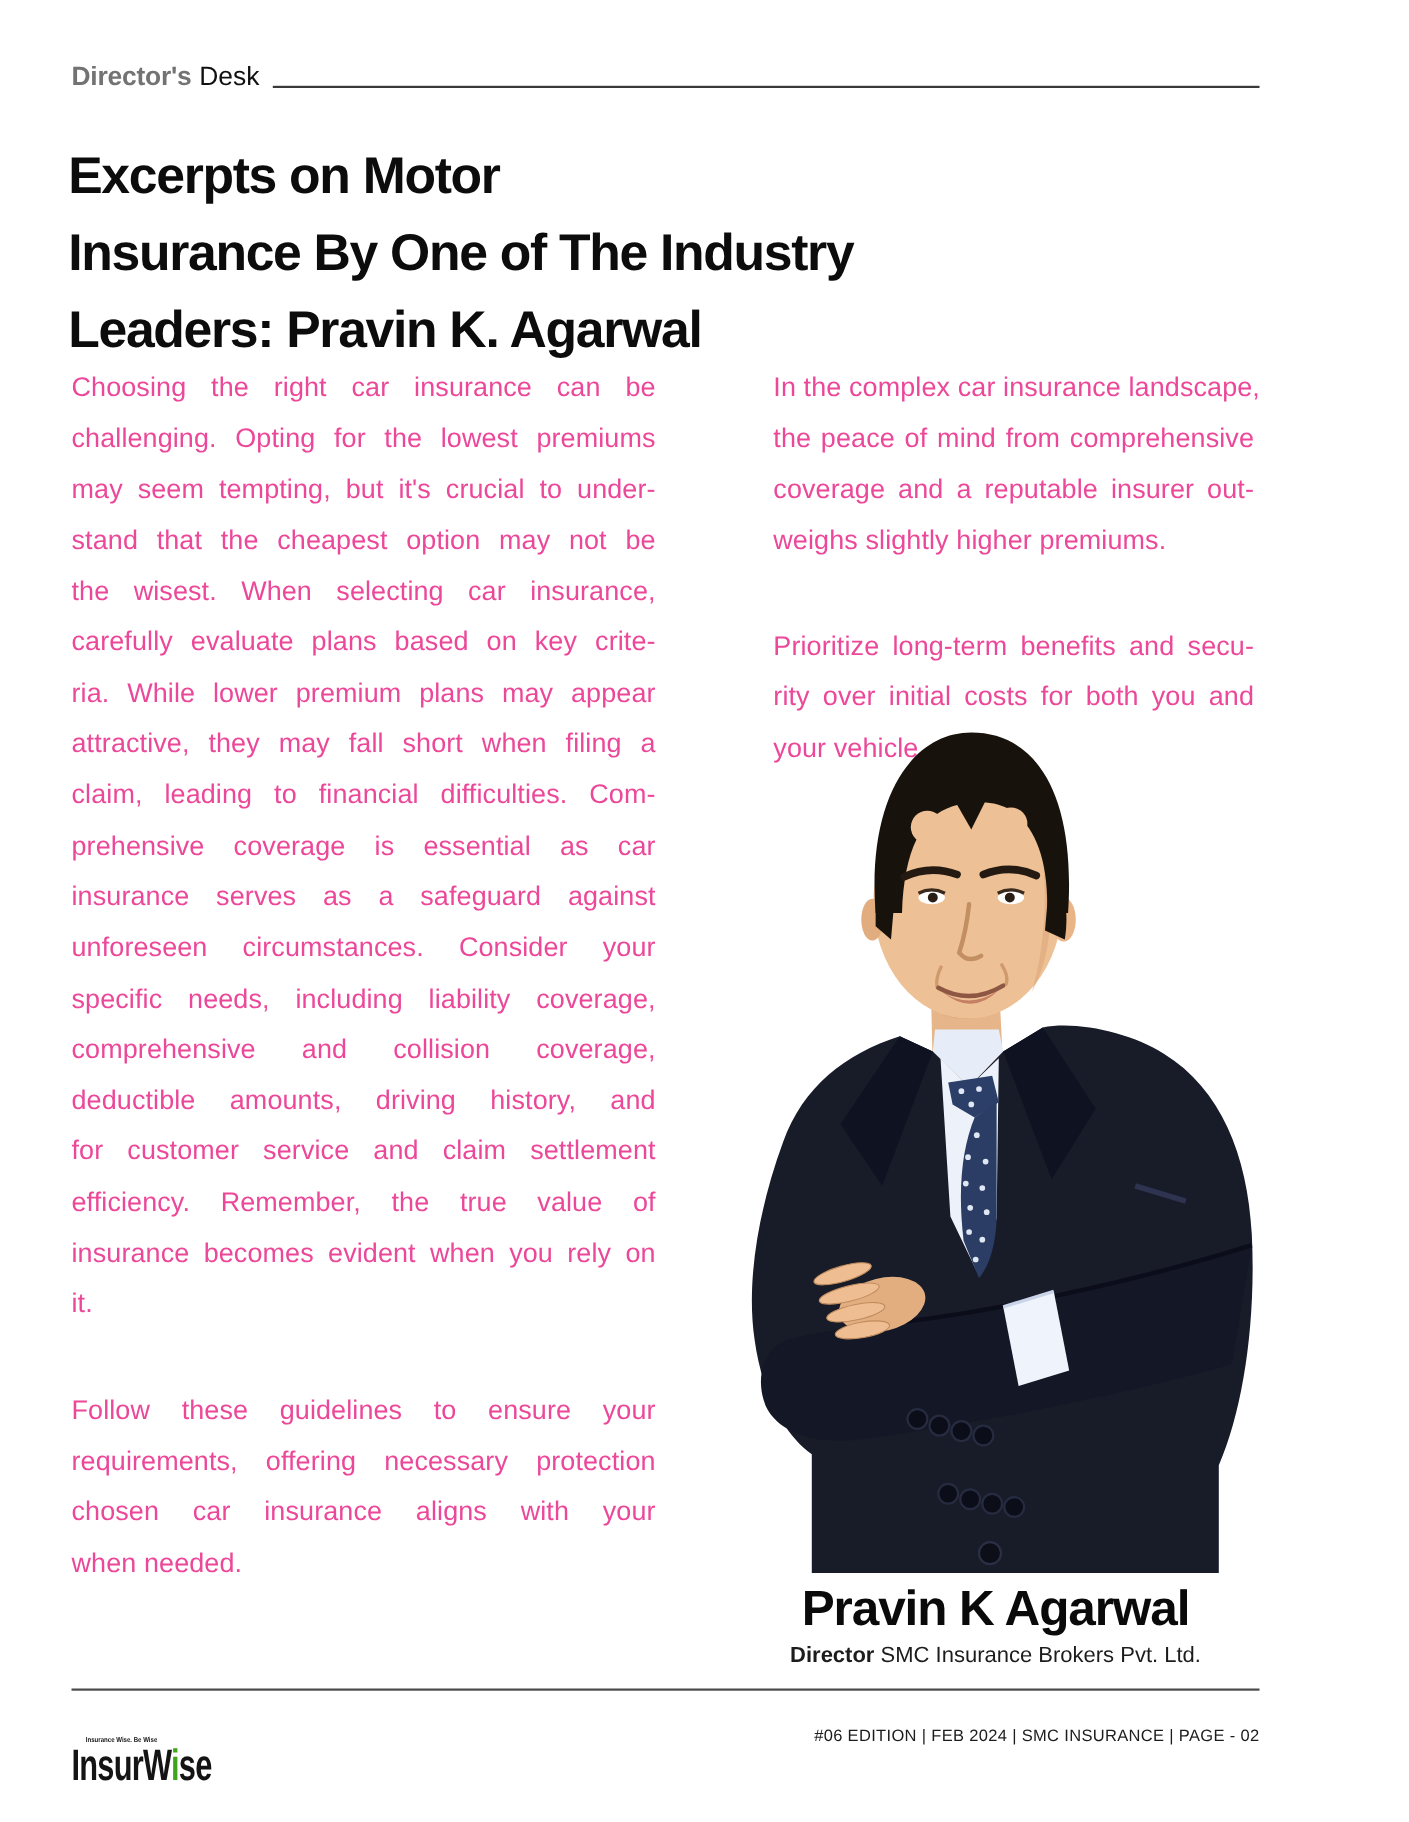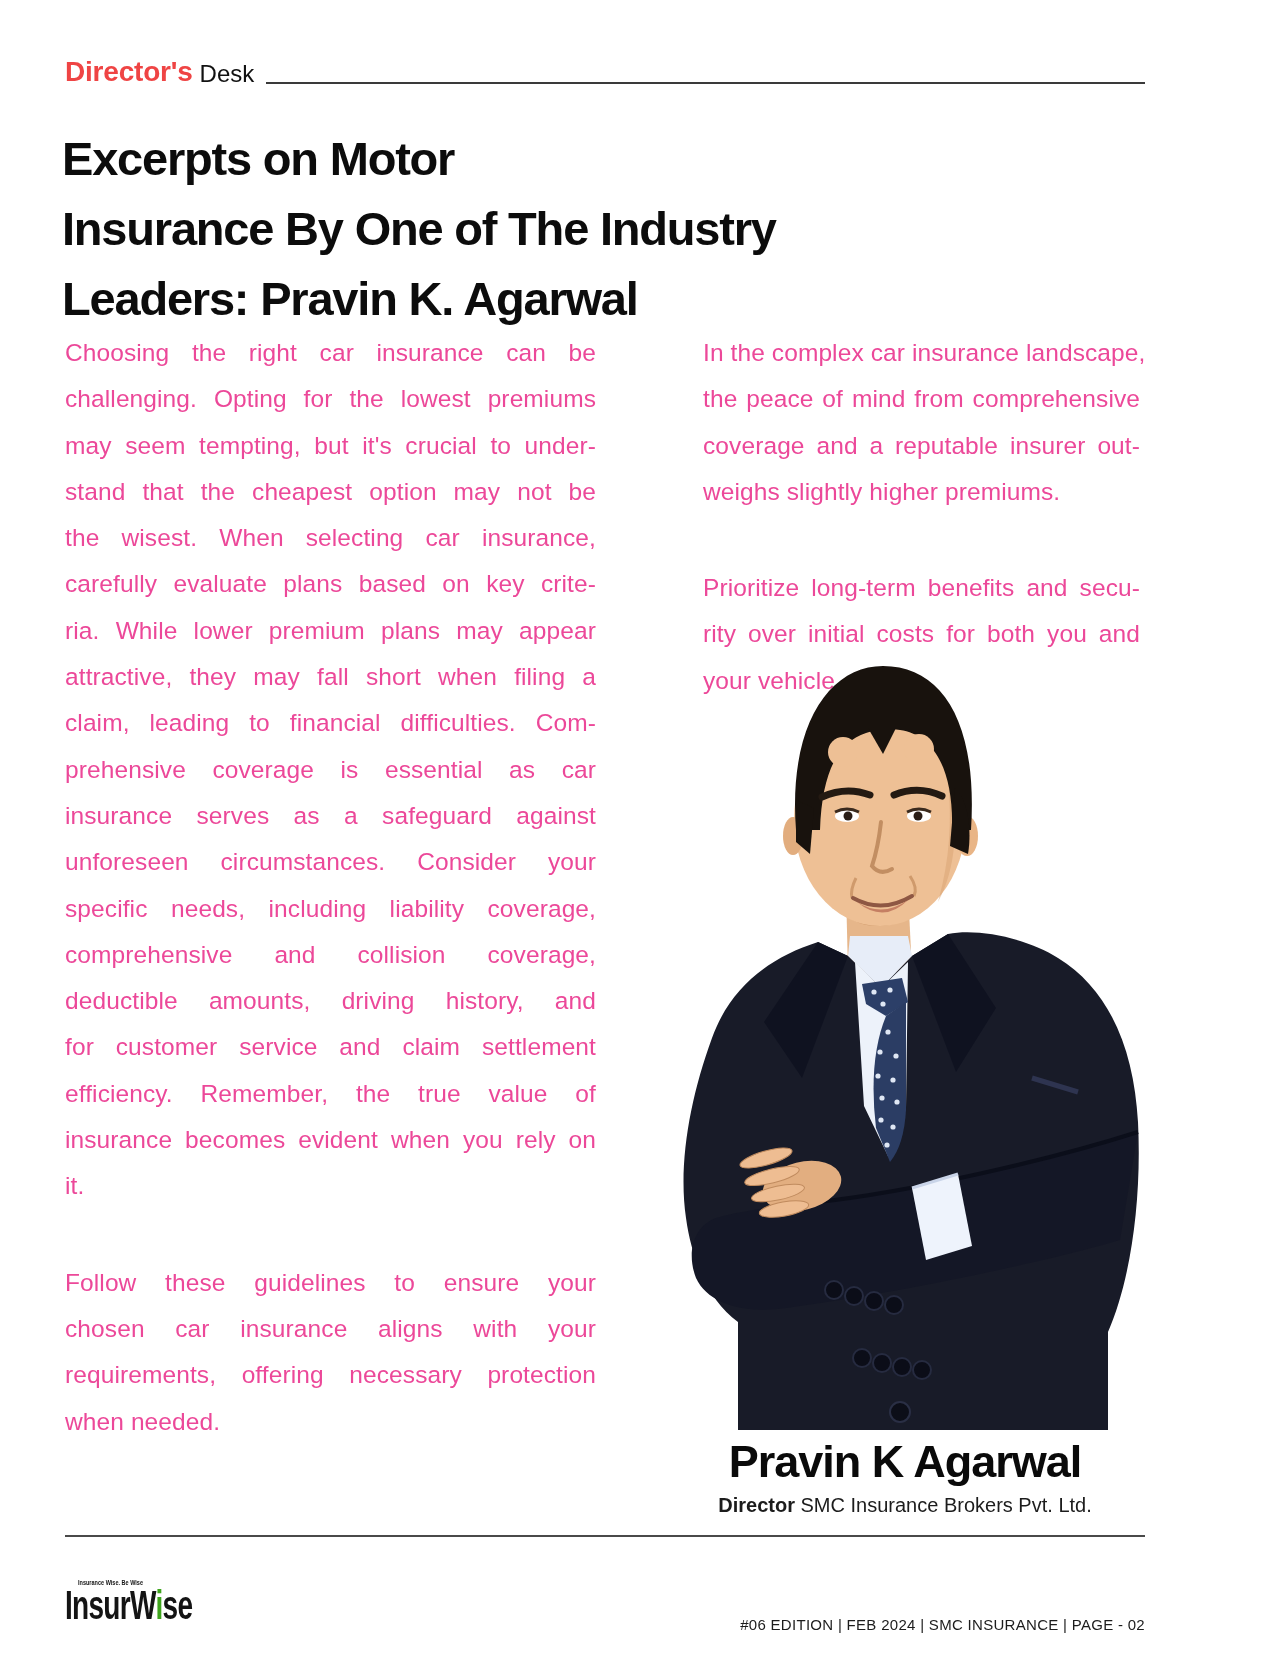--- a/index.html
+++ b/index.html
@@ -2,21 +2,21 @@
 <html><head>
 <meta charset="utf-8">
 <style>
   html,body{margin:0;padding:0;background:#ffffff;}
   .page{
     position:relative;width:1281px;height:1656px;background:#ffffff;overflow:hidden;
     font-family:"Liberation Sans", sans-serif;color:#1a1a1a;
   }
   
   .kicker{position:absolute;left:65px;top:56px;width:1080px;display:flex;align-items:flex-end;}
-  .kicker-bold{font-weight:700;font-size:28px;letter-spacing:-0.2px;color:#ef4444;}
+  .kicker-bold{font-weight:700;font-size:24px;letter-spacing:-0.2px;color:#737373;}
   .kicker-reg{font-weight:400;font-size:24px;margin-left:7px;color:#111;}
   .kicker-rule{flex:1;border-bottom:2px solid #3a3a3a;margin-left:12px;margin-bottom:4px;}
   
   .title{position:absolute;left:62px;top:124px;width:1100px;font-weight:800;font-size:47px;
          line-height:70px;letter-spacing:-1.2px;color:#0c0c0c;}
   
   .col{position:absolute;top:330px;font-size:24.5px;line-height:46.3px;color:#ec4899;letter-spacing:0.1px;}
   .col-left{left:65px;width:531px;}
   .col-right-text{left:703px;width:437px;}
   .para{margin:0 0 50px 0;}
@@ -29,21 +29,21 @@
   .credit{position:absolute;left:650px;top:1436px;width:510px;text-align:center;}
   .credit-name{font-size:45px;font-weight:700;letter-spacing:-1px;color:#0a0a0a;line-height:52px;}
   .credit-role{font-size:20px;color:#1c1c1c;margin-top:6px;}
   .credit-role b{font-weight:700;}
   
   .footer-rule{position:absolute;left:65px;top:1535px;width:1080px;border-top:2px solid #4a4a4a;}
   .logo{position:absolute;left:65px;top:1544px;margin-top:35px;}
   .logo-tagline{font-size:6.5px;font-weight:700;letter-spacing:0;color:#141414;margin-left:13px;margin-bottom:-1px;transform:scaleX(.85);transform-origin:left;}
   .logo-word{font-size:40px;line-height:40px;font-weight:700;letter-spacing:-1px;color:#141414;transform:scaleX(.70);transform-origin:left;white-space:nowrap;}
   .logo-green{color:#3fa51d;}
-  .footer-meta{position:absolute;right:136px;top:1570px;font-size:15px;letter-spacing:0.3px;color:#1c1c1c;margin-top:46px;}
+  .footer-meta{position:absolute;right:136px;top:1570px;font-size:15px;letter-spacing:0.3px;color:#1c1c1c;}
 </style>
 </head>
 <body>
 
 <div class="page">
 
   <div class="kicker">
     <span class="kicker-bold">Director's</span>
     <span class="kicker-reg">Desk</span>
     <span class="kicker-rule"></span>
@@ -72,22 +72,22 @@
         <div class="jline">specific needs, including liability coverage,</div>
         <div class="jline">comprehensive and collision coverage,</div>
         <div class="jline">deductible amounts, driving history, and</div>
         <div class="jline">for customer service and claim settlement</div>
         <div class="jline">efficiency. Remember, the true value of</div>
         <div class="jline">insurance becomes evident when you rely on</div>
         <div class="jline para-end">it.</div>
       </div>
       <div class="para">
         <div class="jline">Follow these guidelines to ensure your</div>
+        <div class="jline">requirements, offering necessary protection</div>
         <div class="jline">chosen car insurance aligns with your</div>
-        <div class="jline">requirements, offering necessary protection</div>
         <div class="jline para-end">when needed.</div>
       </div>
     </section>
   <section class="col col-right-text">
       <div class="para">
         <div class="jline">In the complex car insurance landscape,</div>
         <div class="jline">the peace of mind from comprehensive</div>
         <div class="jline">coverage and a reputable insurer out-</div>
         <div class="jline para-end">weighs slightly higher premiums.</div>
       </div>

